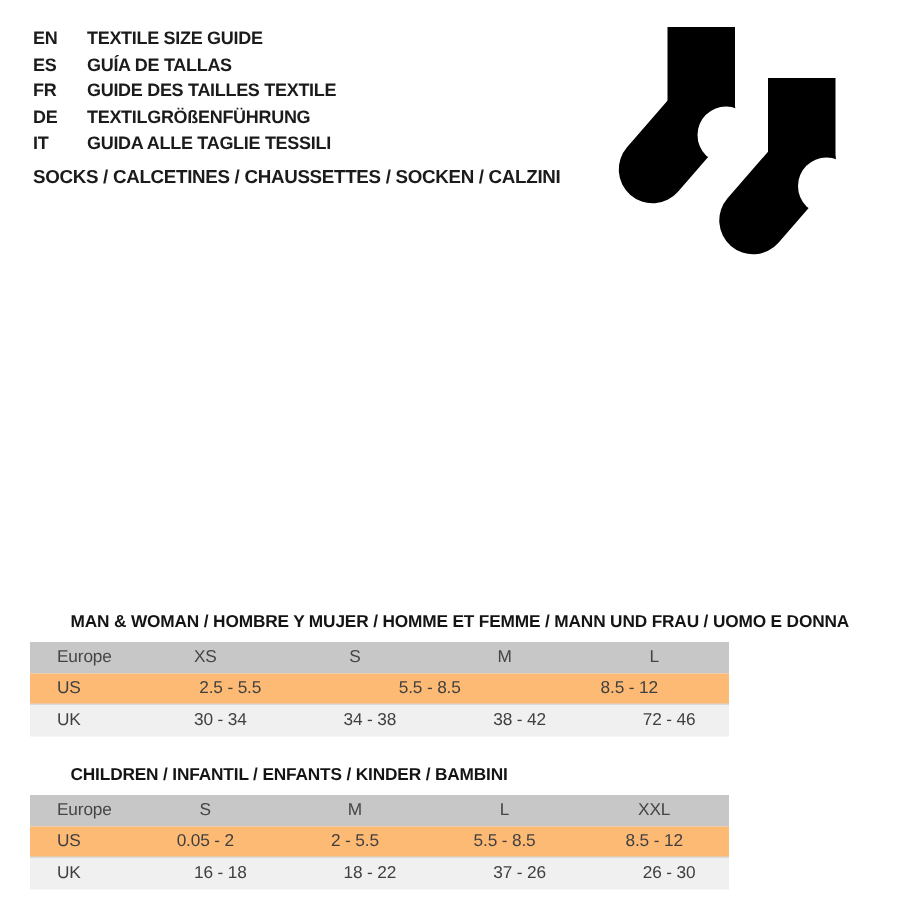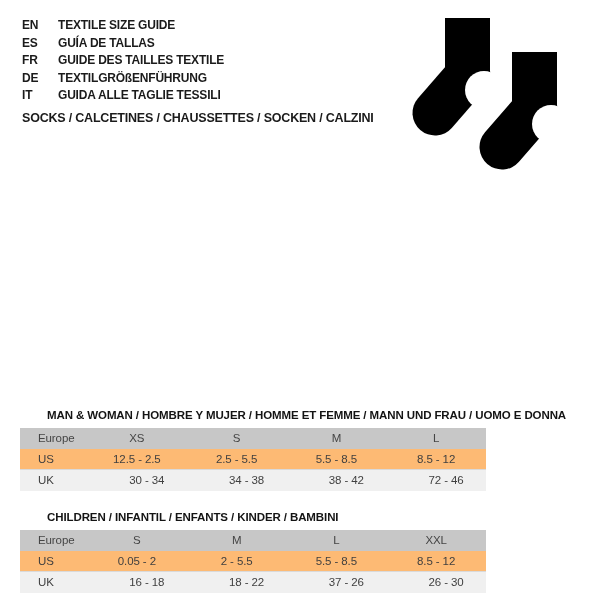--- a/index.html
+++ b/index.html
@@ -98,21 +98,20 @@
 <div id="t1" class="size-table">
   <div class="trow head">
     <span class="cell0">Europe</span>
     <span class="cellv">XS</span>
     <span class="cellv">S</span>
     <span class="cellv">M</span>
     <span class="cellv">L</span>
   </div>
   <div class="trow r-us">
     <span class="cell0">US</span>
-    <span class="cellv">12.5 - 2.5</span>
     <span class="cellv">2.5 - 5.5</span>
     <span class="cellv">5.5 - 8.5</span>
     <span class="cellv">8.5 - 12</span>
   </div>
   <div class="trow r-uk">
     <span class="cell0">UK</span>
     <span class="cellv">30 - 34</span>
     <span class="cellv">34 - 38</span>
     <span class="cellv">38 - 42</span>
     <span class="cellv">72 - 46</span>

